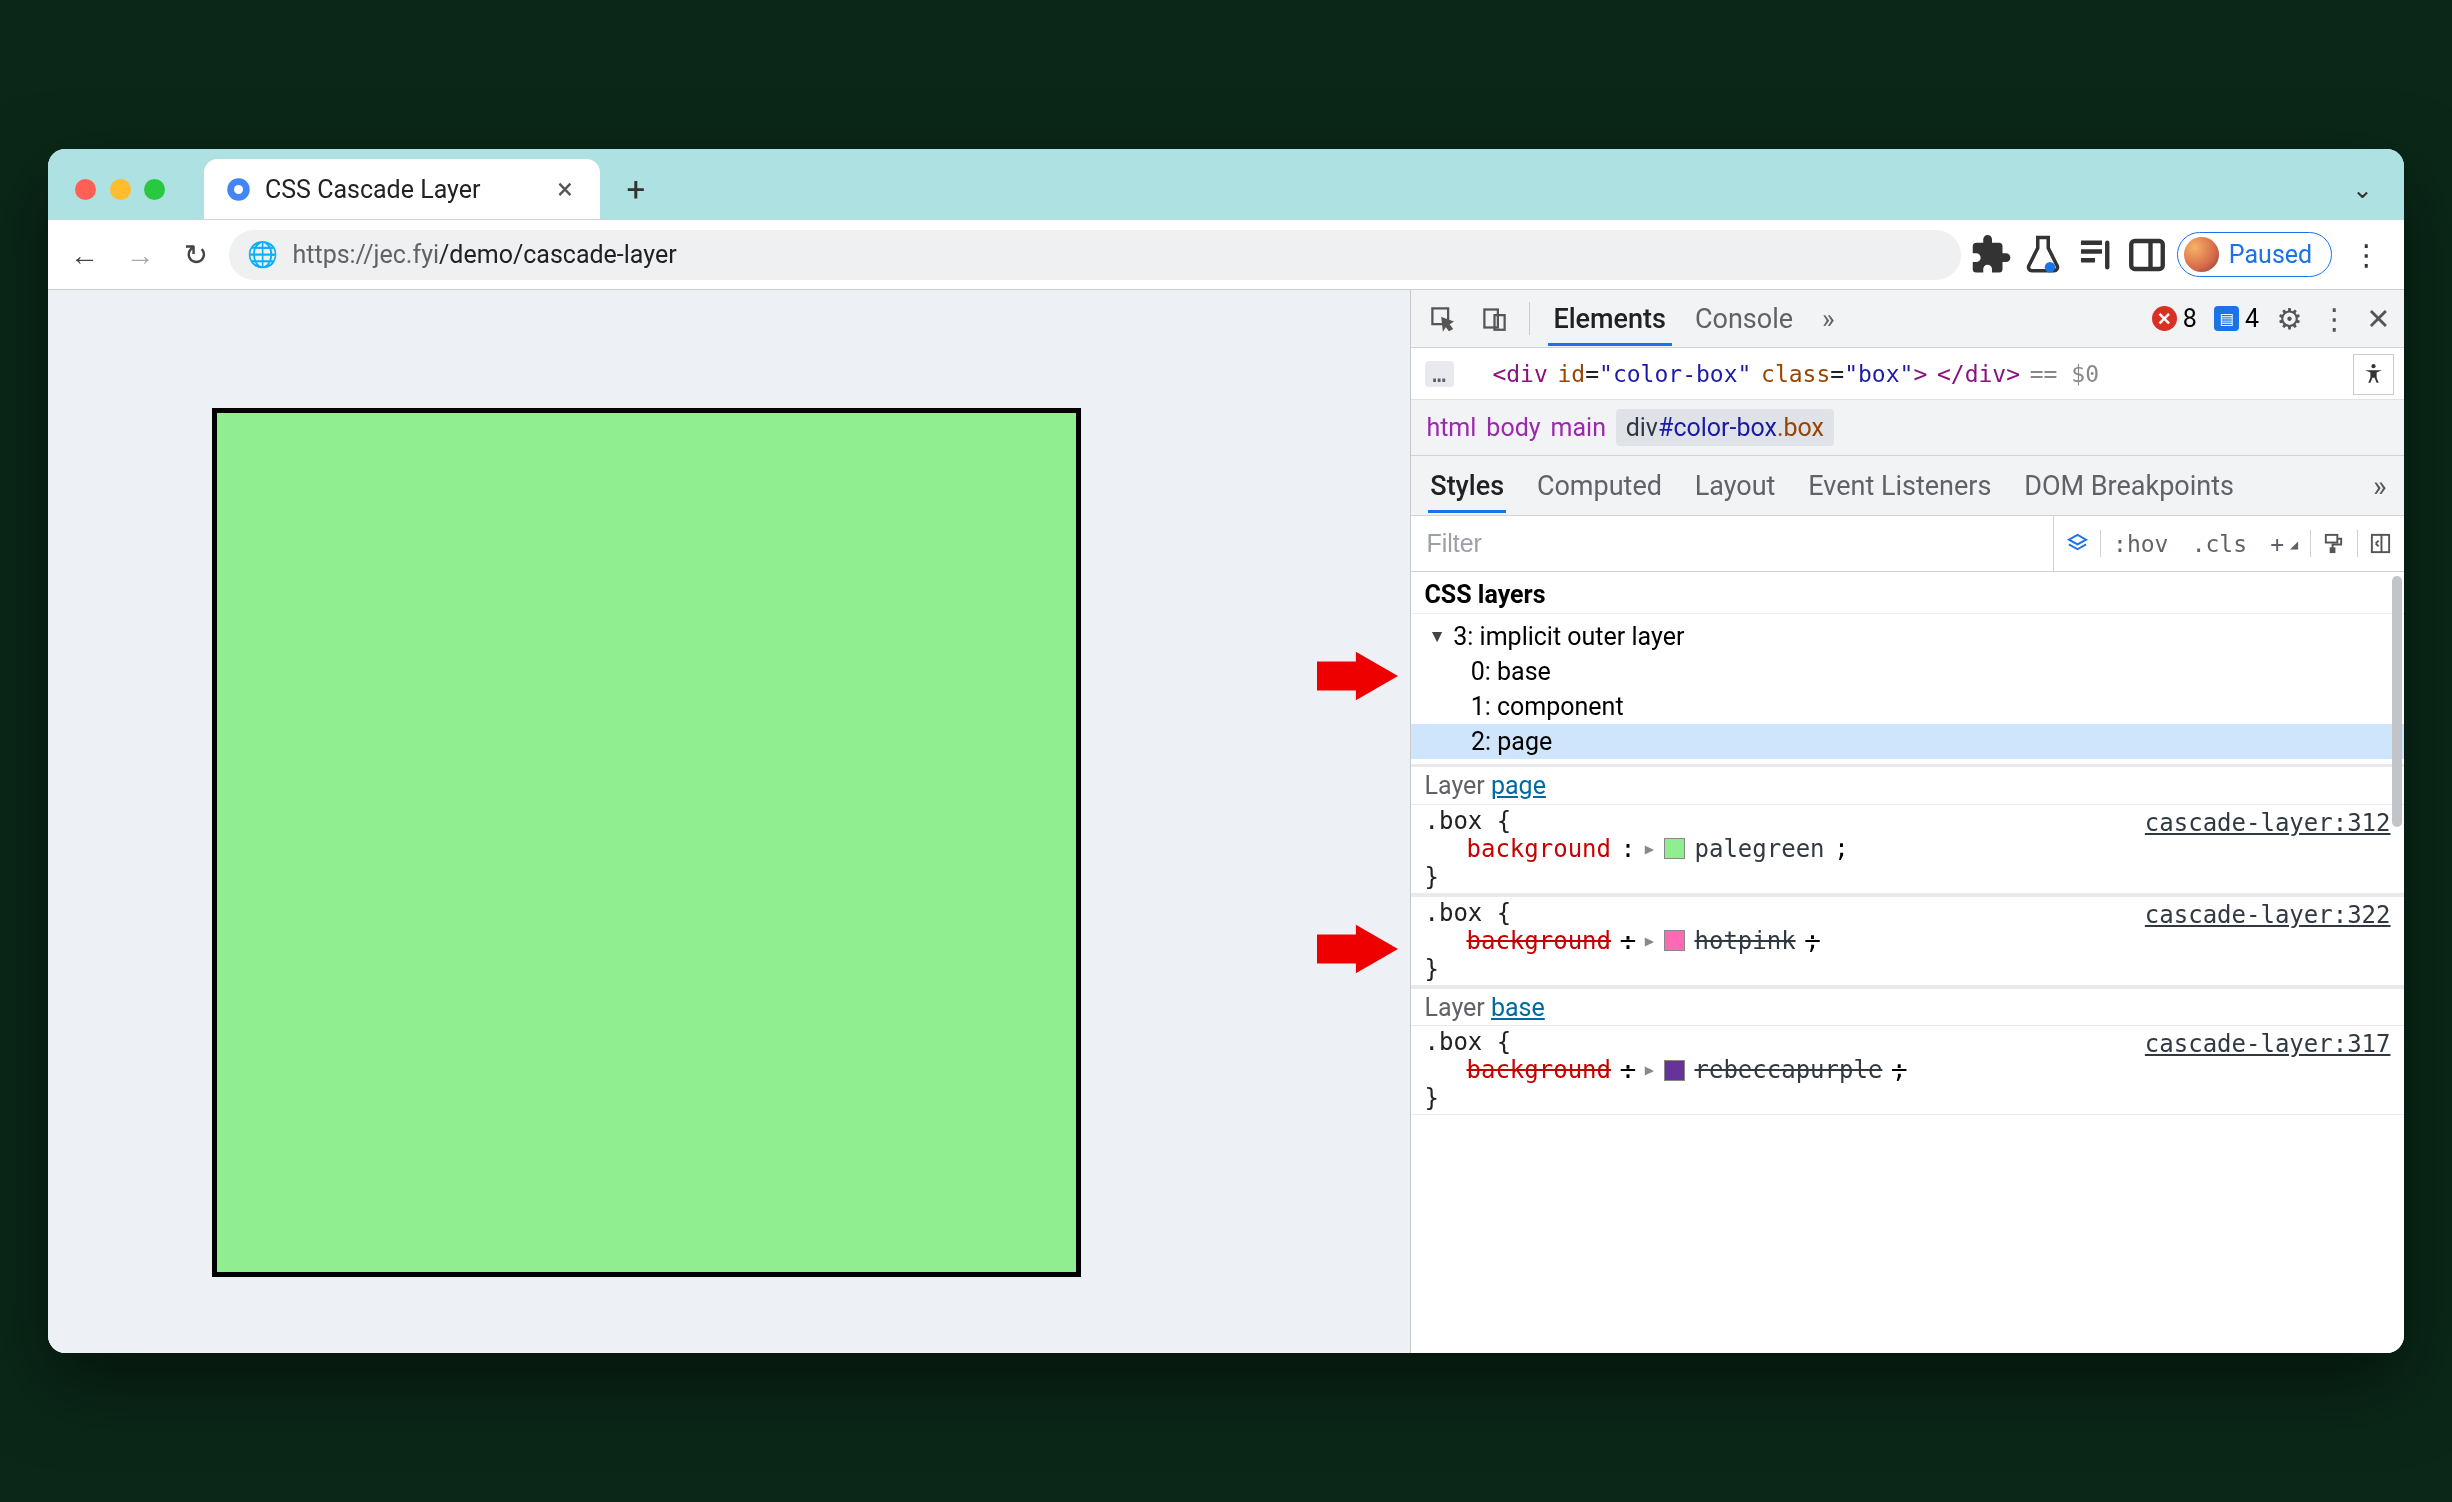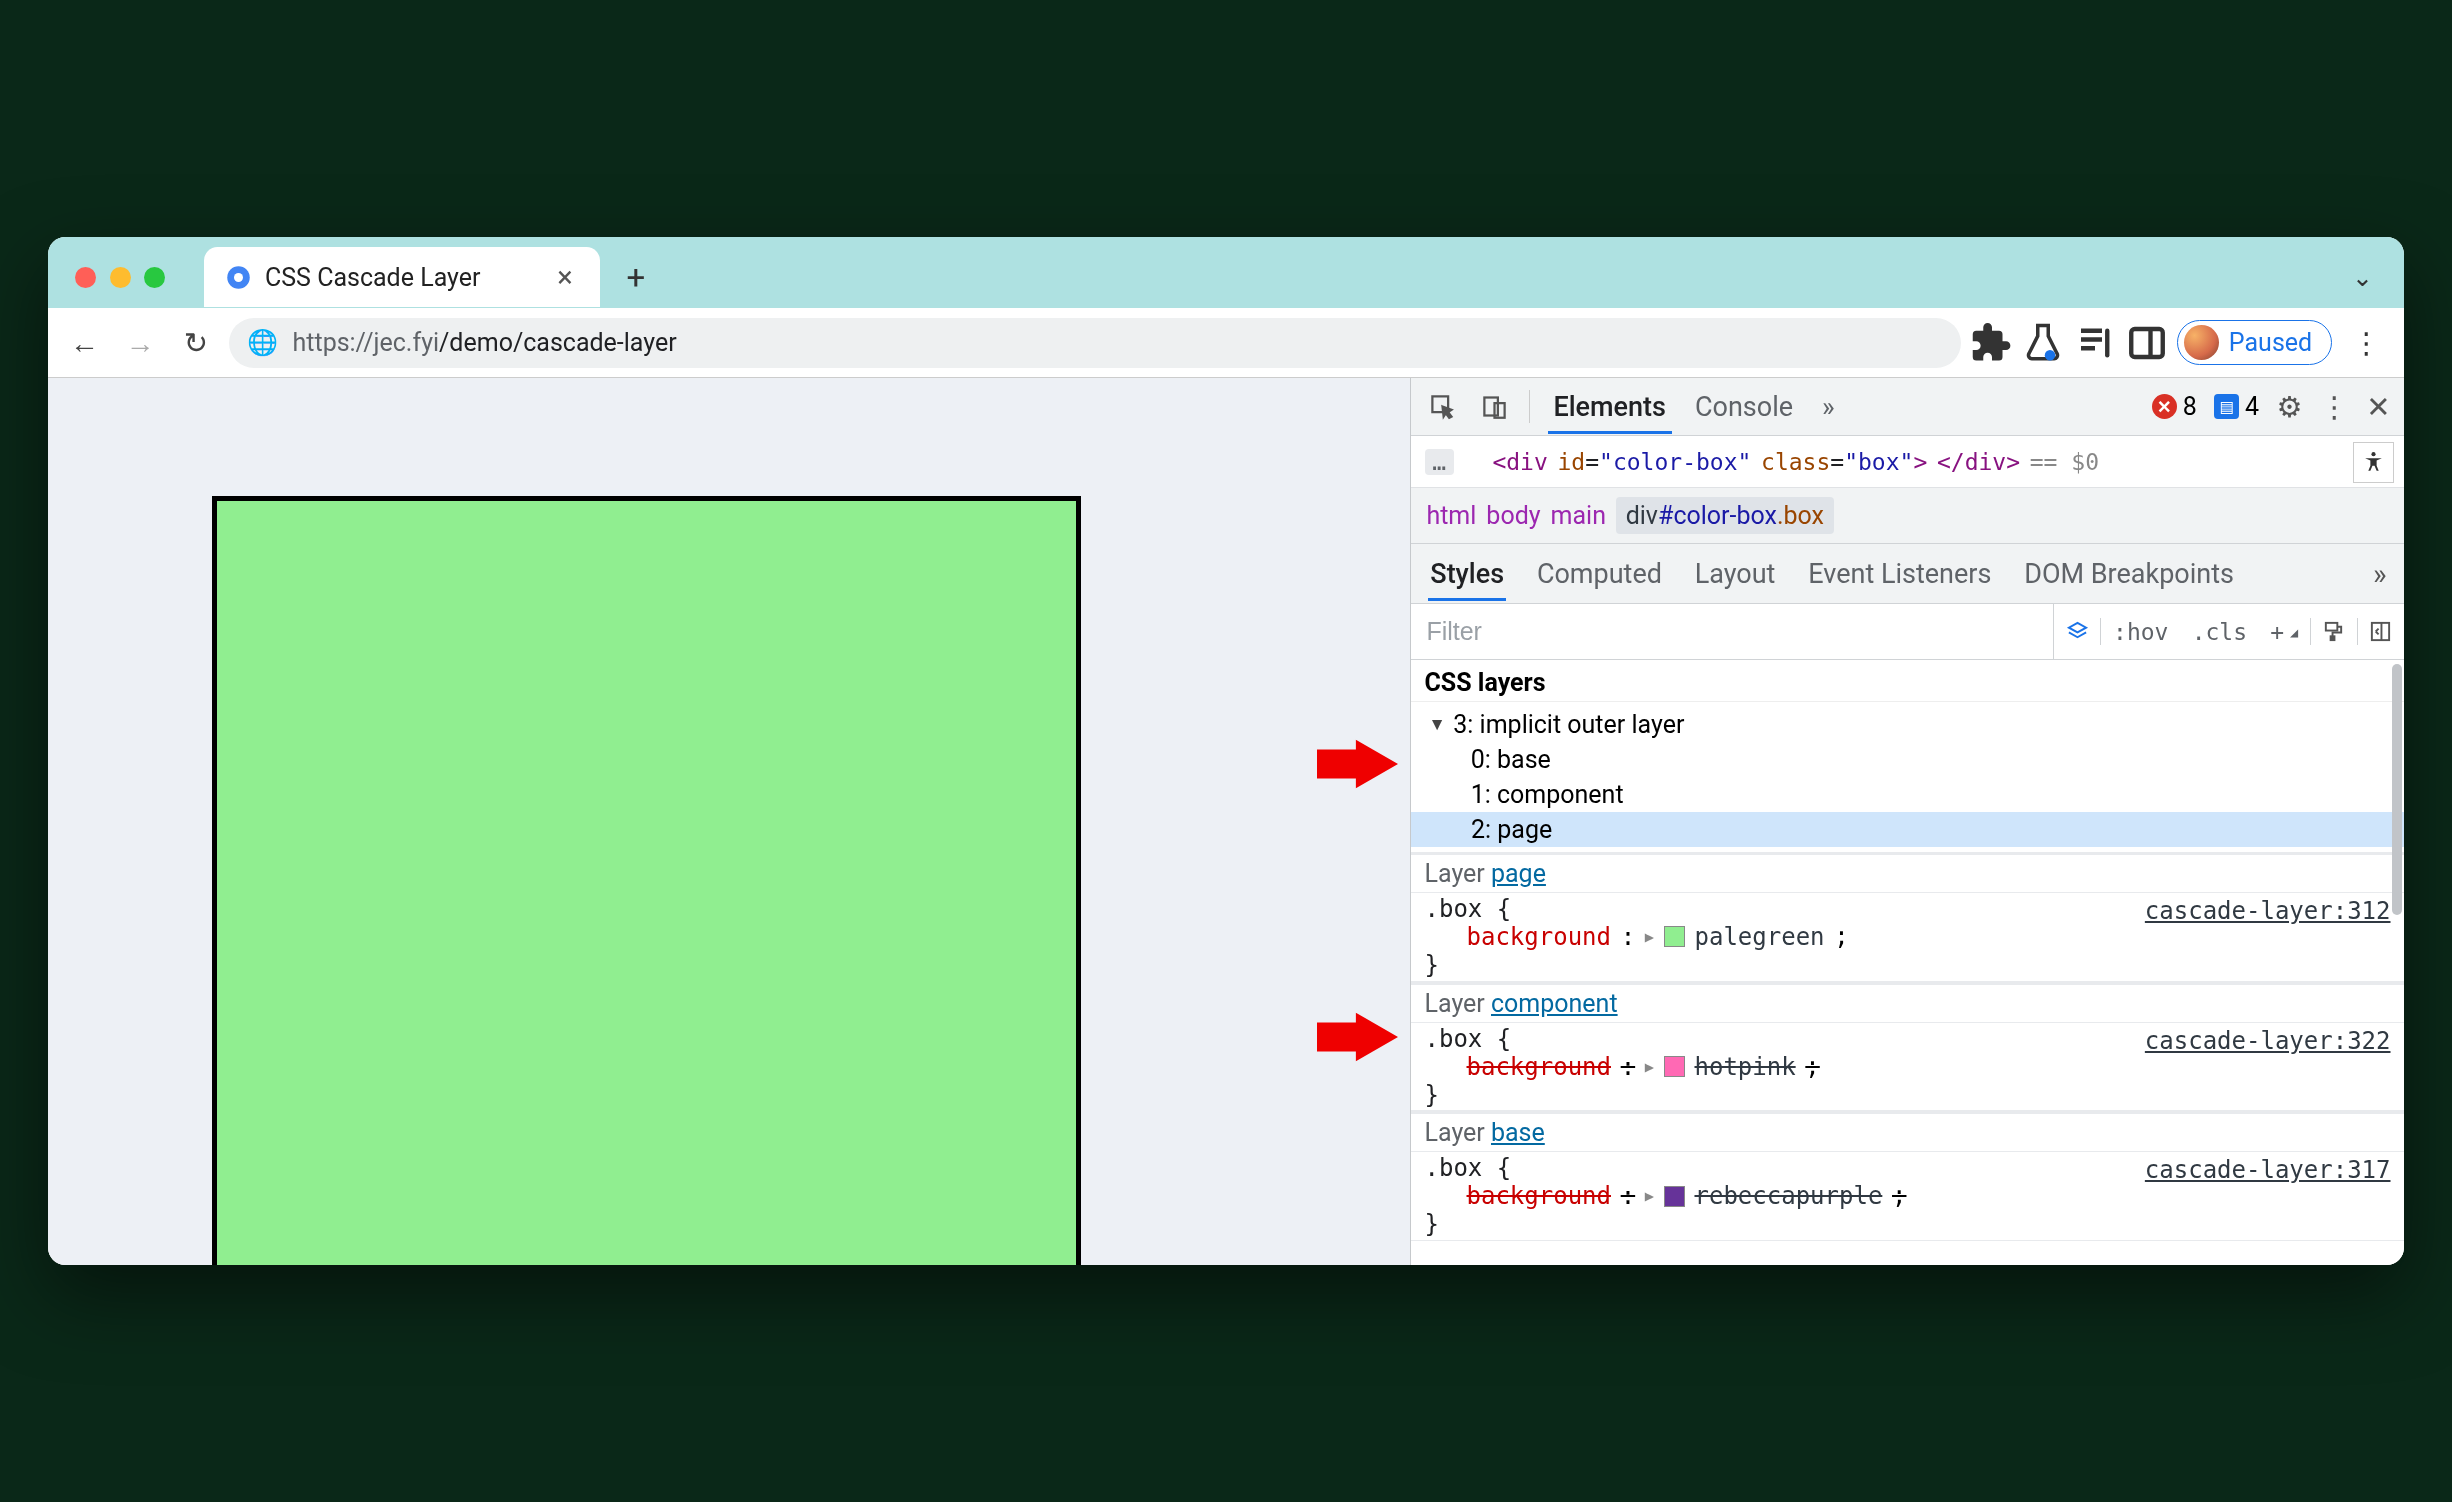--- a/index.html
+++ b/index.html
@@ -3,21 +3,21 @@
 <meta charset="utf-8">
 <style>
   * { box-sizing: border-box; margin: 0; padding: 0; }
   body {
     width: 2452px; height: 1502px;
     background: #0a2818;
     font-family: -apple-system, BlinkMacSystemFont, "Segoe UI", Roboto, sans-serif;
     display: flex; align-items: center; justify-content: center;
   }
   .browser-window {
-    width: 2356px; height: 1028px;
+    width: 2356px; height: 1204px;
     background: #fff;
     border-radius: 17.4px;
     box-shadow: 0 29px 77px rgba(0,0,0,0.5);
     overflow: hidden;
     position: relative;
     display: flex; flex-direction: column;
   }
   
   .tab-bar {
     height: 71px;
@@ -428,23 +428,20 @@
                 <span class="tri-small">▶</span>
                 <span class="swatch" style="background:#90ee90"></span>
                 <span class="val">palegreen</span>
                   <span>;</span>
               </div>
               <div class="rule-selector">}</div>
             </div>
           </div>
 
           <div class="rule-section">
-            <div class="rule-header">
-              <span>Layer </span><a>component</a>
-            </div>
             <div class="rule-body">
               <a class="source-link">cascade-layer:322</a>
               <div class="rule-selector">.box {</div>
               <div class="rule-line">
                 <span class="prop strike">background</span>
                   <span class="strike">:</span>
                 <span class="tri-small">▶</span>
                 <span class="swatch" style="background:#ff69b4"></span>
                 <span class="val strike">hotpink</span>
                   <span class="strike">;</span>

